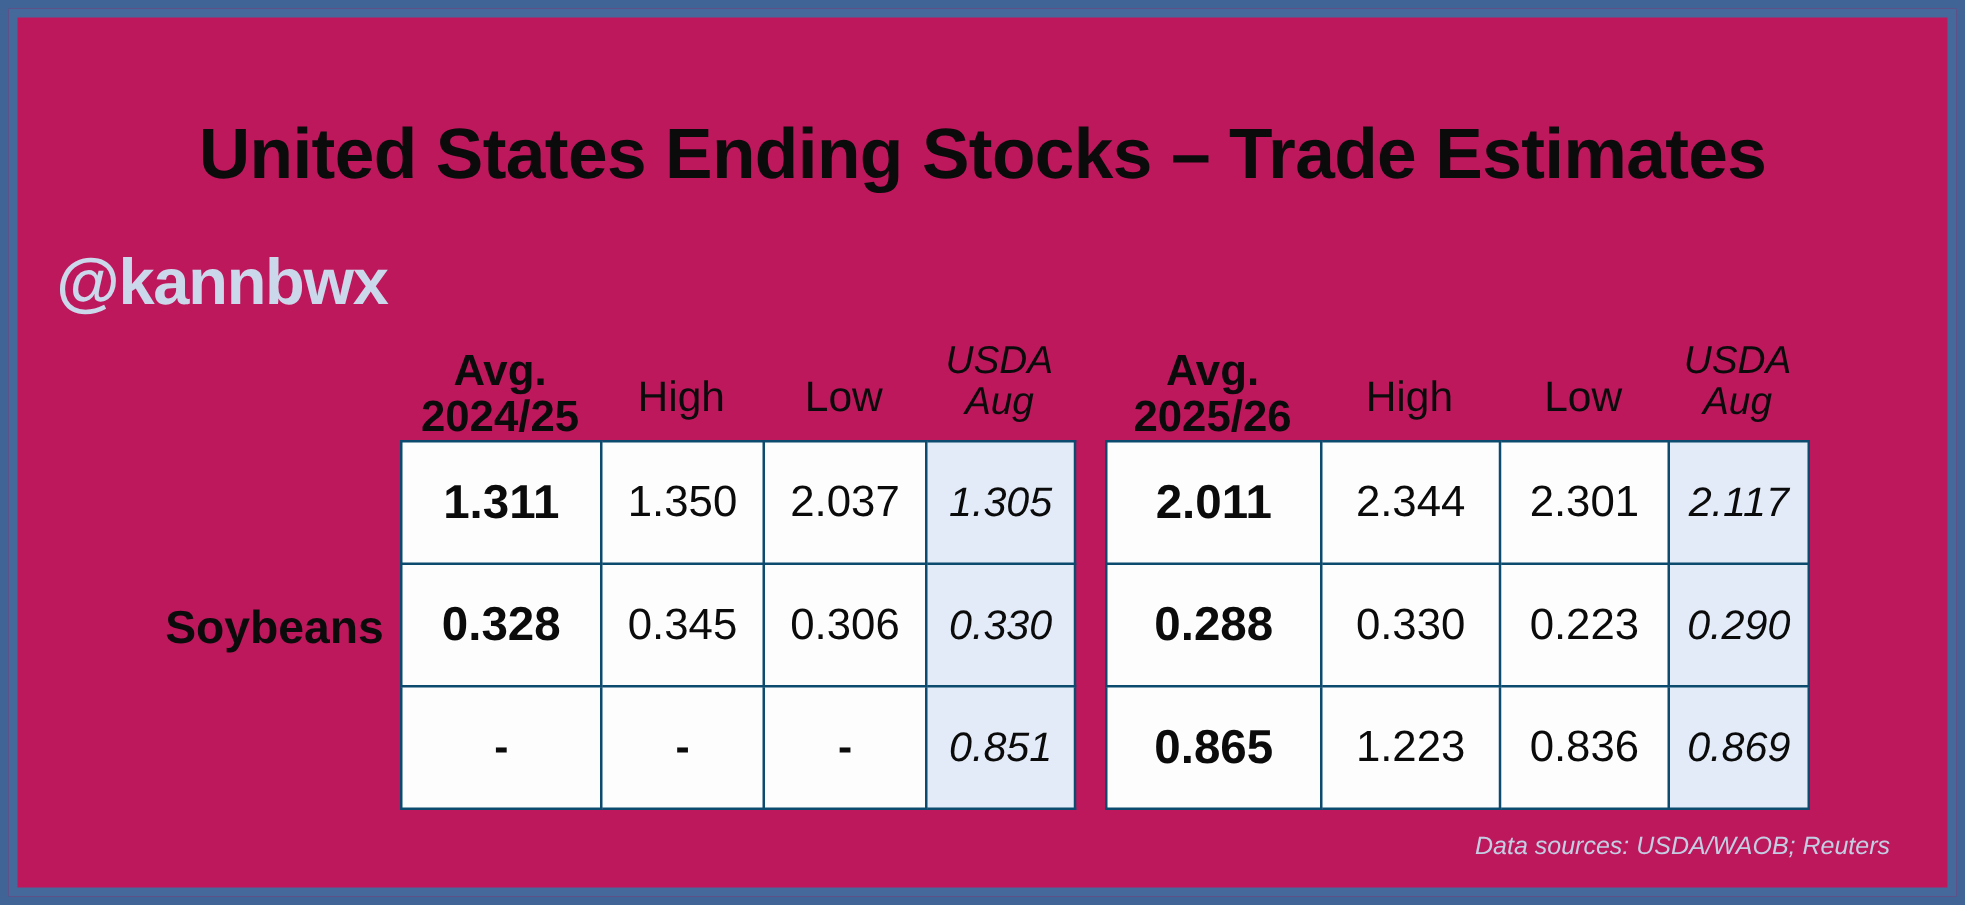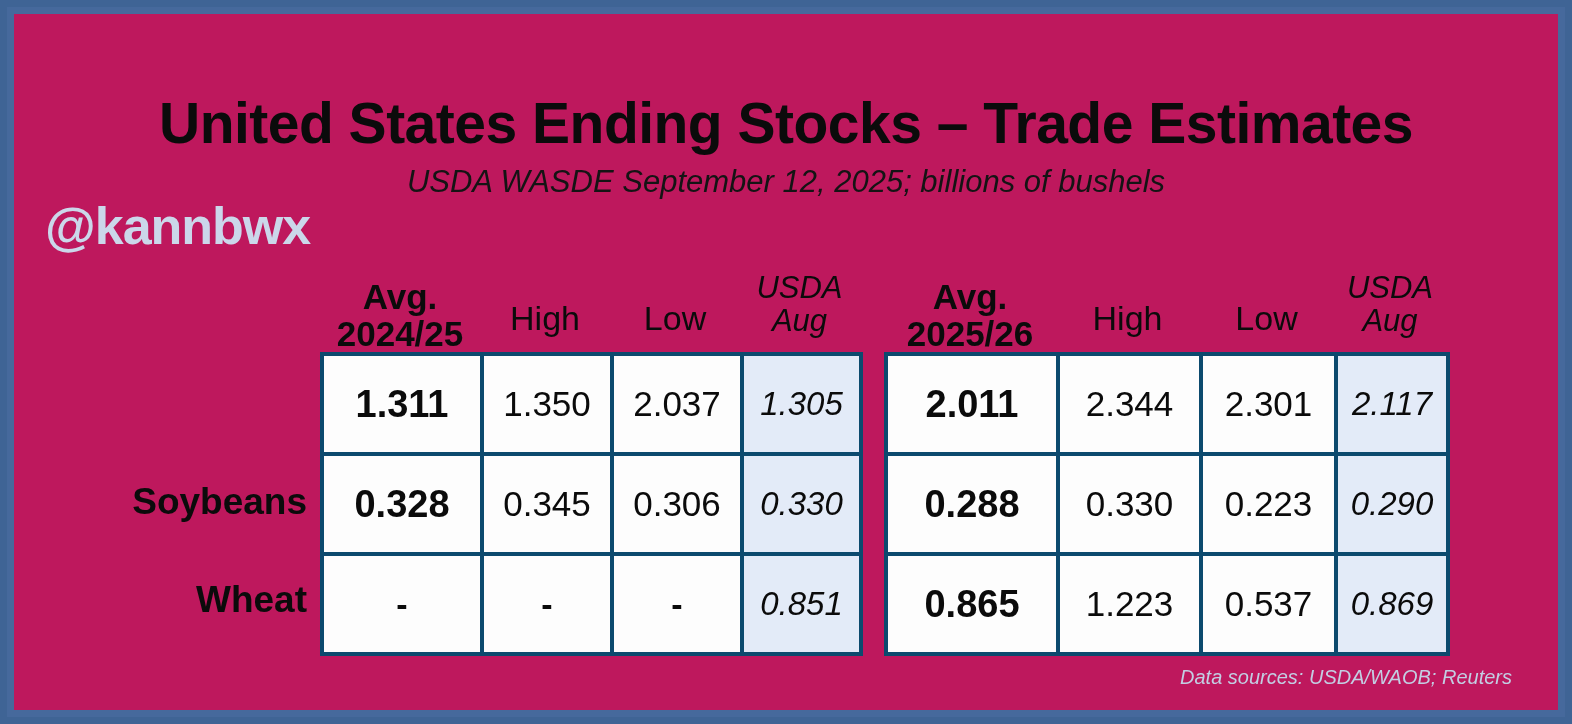--- a/index.html
+++ b/index.html
@@ -133,21 +133,21 @@
   }
   .hdr-cell .l2 { display: block; }
 
   table.grid {
     border-collapse: collapse;
     table-layout: fixed;
     width: 100%;
     border: 2px solid #3b3b42;
   }
   table.grid td {
-    border: 4px solid #0c4a6e;
+    border: 2px solid #0c4a6e;
     height: 96px;
     text-align: center;
     vertical-align: middle;
     background: #fdfdfd;
     font-size: 35px;
     color: #0b0b0b;
     padding: 0;
   }
   table.grid td.avg {
     font-weight: bold;
@@ -175,27 +175,25 @@
   }
 </style>
 </head>
 <body>
 
 <div class="frame">
 
   <div class="watermark">@kannbwx</div>
 
   <div class="title">United States Ending Stocks – Trade Estimates</div>
-  <div class="subtitle">USDA WASDE September 12, 2025; billions of bushels</div>
 
   <div class="tables">
 
     <div class="row-labels">
       <div class="row-label r1">Soybeans</div>
-      <div class="row-label r2">Wheat</div>
     </div>
 
     <div class="tblock left">
       <div class="hdr">
         <div class="hdr-cell avg" style="left:0px;   width:160px;">
           <span>Avg.</span>
           <span class="l2">2024/25</span>
         </div>
         <div class="hdr-cell plain" style="left:160px; width:130px;">High</div>
         <div class="hdr-cell plain" style="left:290px; width:130px;">Low</div>
@@ -263,21 +261,21 @@
           </tr>
           <tr>
             <td class="avg">0.288</td>
             <td>0.330</td>
             <td>0.223</td>
             <td class="usda">0.290</td>
           </tr>
           <tr>
             <td class="avg">0.865</td>
             <td>1.223</td>
-            <td>0.537</td>
+            <td>0.836</td>
             <td class="usda">0.869</td>
           </tr>
         </tbody>
       </table>
     </div>
 
   </div>
 
   <div class="footer">Data sources: USDA/WAOB; Reuters</div>
 

